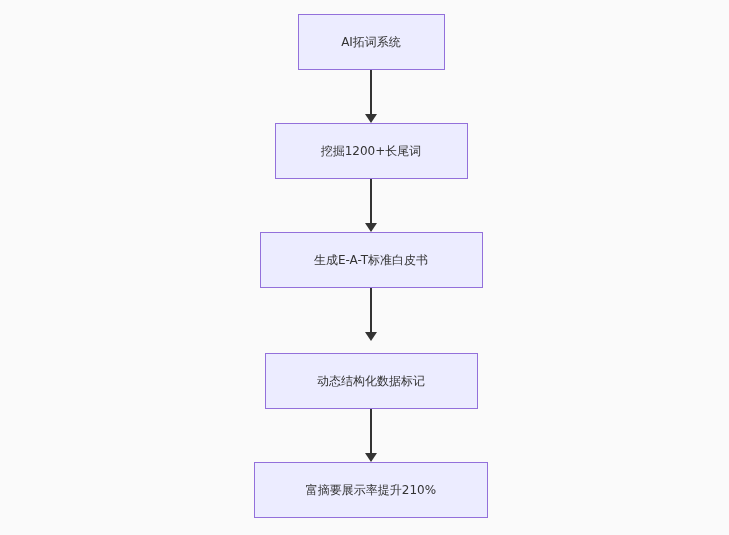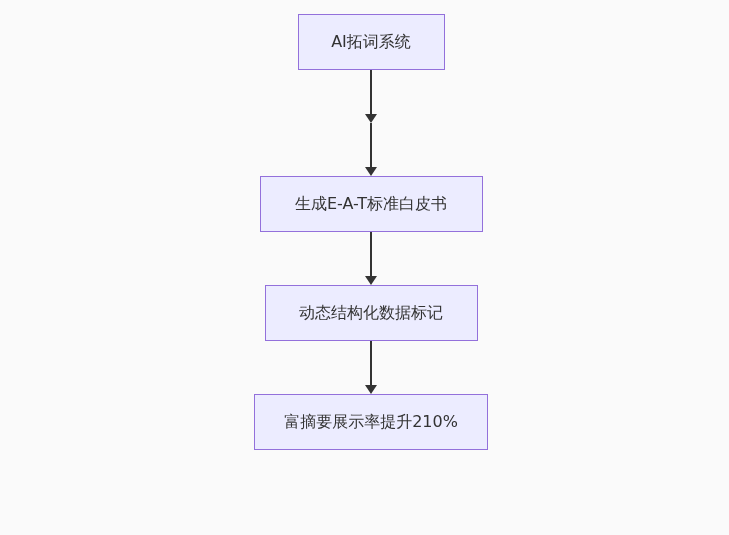--- a/index.html
+++ b/index.html
@@ -25,28 +25,28 @@
   }
   .node {
     box-sizing: border-box;
     height: 56px;
     background: #ECECFF;
     border: 1px solid #9370DB;
     display: flex;
     align-items: center;
     justify-content: center;
     color: #333333;
-    font-size: 16px;
+    font-size: 12px;
     white-space: nowrap;
     padding: 0 10px;
   }
   .node-1 { width: 147px; }
   .node-2 { width: 193px; }
   .node-3 { width: 223px; text-align: right; }
-  .node-4 { width: 213px; }
+  .node-4 { width: 213px; margin-top: 12px; }
   .node-5 { width: 234px; text-align: right; }
   .edge {
     height: 53px;
     display: flex;
     flex-direction: column;
     align-items: center;
   }
   .edge .shaft {
     width: 2px;
     flex: 1 1 auto;
@@ -67,20 +67,23 @@
 
   <div class="node node-1">
     <span>AI拓词系统</span>
   </div>
 
   <div class="edge">
     <div class="shaft"></div>
     <div class="head"></div>
   </div>
 
+  <div class="node node-2">
+    <span>挖掘1200+长尾词</span>
+  </div>
 
   <div class="edge">
     <div class="shaft"></div>
     <div class="head"></div>
   </div>
 
   <div class="node node-3">
     <span>生成E-A-T标准白皮书</span>
   </div>
 

